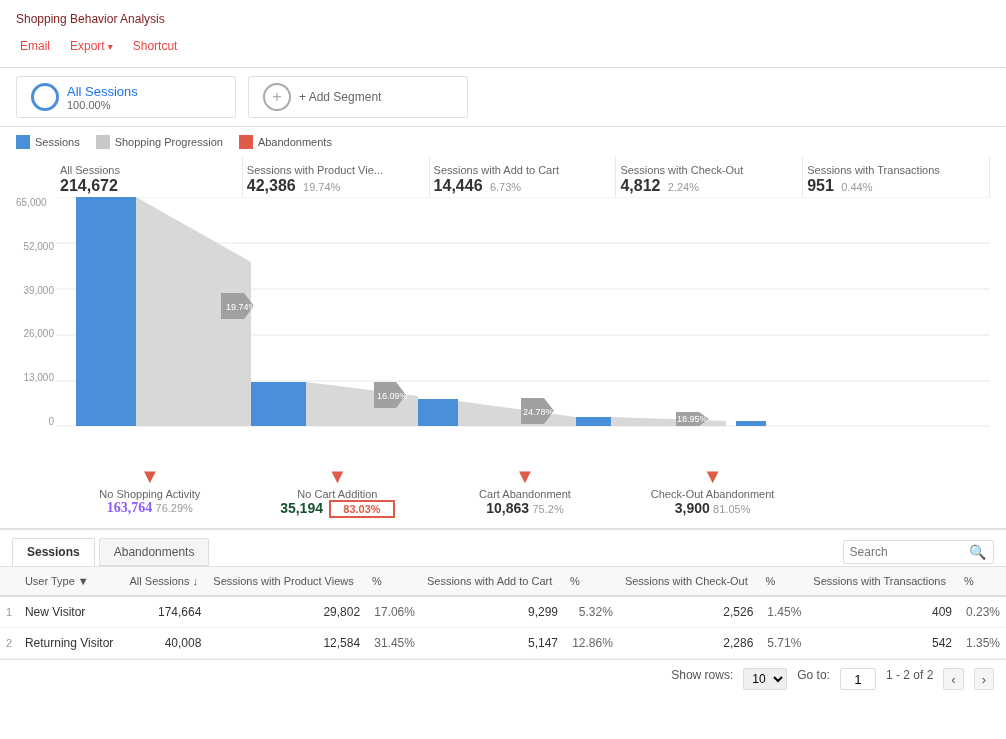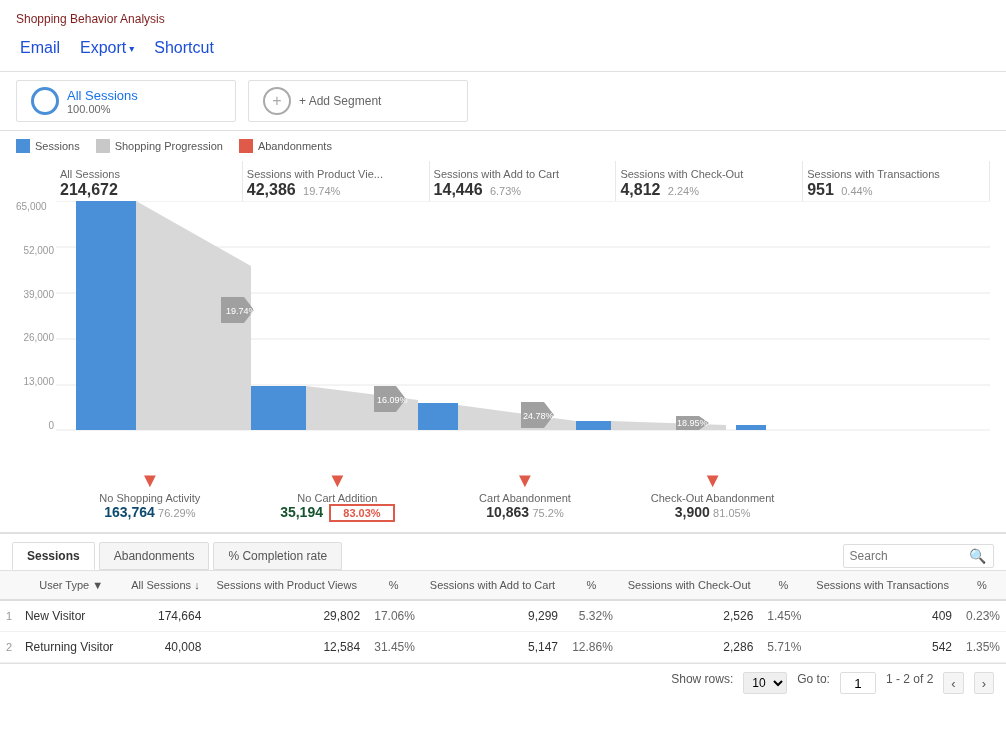--- a/index.html
+++ b/index.html
@@ -1,21 +1,21 @@
 <!DOCTYPE html>
 <html><head>
   <meta charset="utf-8">
   <style>
     * { box-sizing: border-box; margin: 0; padding: 0; }
     body { font-family: Arial, sans-serif; font-size: 12px; color: #333; background: #fff; width: 1006px; }
     
     .page-header { padding: 12px 16px 4px; }
     .page-header h1 { font-size: 12px; font-weight: normal; color: #7f1d1d; margin-bottom: 11px; }
     .toolbar { display: flex; gap: 12px; align-items: center; margin-bottom: 8px; }
-    .toolbar-btn { background: none; border: none; cursor: pointer; color: #1d4ed8; font-size: 16px; padding: 2px 4px; }
+    .toolbar-btn { background: none; border: none; cursor: pointer; color: #ef4444; font-size: 12px; padding: 2px 4px; }
     .export-btn { display: flex; align-items: center; gap: 3px; }
     .export-btn::after { content: '▾'; font-size: 10px; }
 
     .segments-bar { display: flex; gap: 12px; padding: 8px 16px; border-top: 1px solid #e0e0e0; border-bottom: 1px solid #e0e0e0; margin-bottom: 0; }
     .segment-pill { display: flex; align-items: center; gap: 8px; padding: 6px 14px; border: 1px solid #e0e0e0; border-radius: 2px; background: #fff; min-width: 220px; }
     .segment-circle { width: 28px; height: 28px; border-radius: 50%; border: 3px solid #4a90d9; background: transparent; }
     .segment-text .seg-name { font-size: 13px; color: #1a73e8; }
     .segment-text .seg-pct { font-size: 11px; color: #666; }
     .segment-add { display: flex; align-items: center; gap: 8px; padding: 6px 14px; border: 1px solid #e0e0e0; border-radius: 2px; background: #fff; min-width: 220px; cursor: pointer; color: #666; }
     .segment-add-circle { width: 28px; height: 28px; border-radius: 50%; border: 2px solid #aaa; background: transparent; display: flex; align-items: center; justify-content: center; color: #aaa; font-size: 16px; }
@@ -38,21 +38,21 @@
     .data-table-section { border-top: 2px solid #e0e0e0; padding: 0; }
     
     .table-tabs { display: flex; align-items: center; padding: 8px 12px 0; gap: 0; border-bottom: 1px solid #e0e0e0; }
     .tab-btn { padding: 6px 14px; border: 1px solid #ddd; background: #f5f5f5; cursor: pointer; font-size: 12px; color: #555; border-radius: 2px 2px 0 0; margin-right: 4px; }
     .tab-btn.active { background: #fff; border-bottom: 1px solid #fff; color: #333; font-weight: bold; }
     .search-box { margin-left: auto; display: flex; align-items: center; border: 1px solid #ddd; border-radius: 2px; padding: 3px 6px; }
     .search-input { border: none; outline: none; font-size: 12px; width: 120px; }
     .search-icon { color: #888; font-size: 14px; }
 
     table { width: 100%; border-collapse: collapse; font-size: 12px; }
-    th { background: #f8f8f8; border-bottom: 2px solid #ddd; padding: 8px 6px; text-align: center; font-weight: normal; color: #555; font-size: 11px; cursor: pointer; }
+    th { background: #f8f8f8; border-bottom: 2px solid #ddd; padding: 8px 6px; text-align: left; font-weight: normal; color: #555; font-size: 11px; cursor: pointer; }
     td { padding: 8px 6px; border-bottom: 1px solid #f0f0f0; color: #333; }
     .num { text-align: right; }
     .pct-col { text-align: right; color: #666; }
     .row-num { color: #999; font-size: 11px; }
 
     .table-footer { display: flex; justify-content: flex-end; padding: 8px 12px; border-top: 1px solid #e0e0e0; gap: 10px; font-size: 12px; color: #555; }
     .rows-select { border: 1px solid #ddd; padding: 2px 4px; font-size: 12px; border-radius: 2px; }
     .goto-input { border: 1px solid #ddd; padding: 2px 4px; width: 36px; text-align: center; border-radius: 2px; }
     .nav-btn { border: 1px solid #ddd; background: #f5f5f5; padding: 2px 7px; cursor: pointer; border-radius: 2px; font-size: 13px; color: #555; }
   </style>
@@ -179,21 +179,21 @@
       <text x="621" y="225" font-size="9" fill="white">18.95%</text>
     </svg>
   </div>
 
   <div style="display:flex; margin-left:40px; padding-top:4px;">
 
     <div style="flex:1; display:flex; flex-direction:column; align-items:center; padding:4px 2px;">
       <div style="color:#e05a4a; font-size:20px;">▼</div>
       <div style="font-size:11px; color:#666;">No Shopping Activity</div>
       <div>
-        <span style="font-size:14px; font-weight:bold; color:#0c4a6e;">163,764</span>
+        <span style="font-size:14px; font-weight:bold; color:#8b5cf6;font-family:Liberation Serif, serif;">163,764</span>
         <span style="font-size:11px; color:#999;"> 76.29%</span>
       </div>
     </div>
 
     <div style="flex:1; display:flex; flex-direction:column; align-items:center; padding:4px 2px;">
       <div style="color:#e05a4a; font-size:20px;">▼</div>
       <div style="font-size:11px; color:#666;">No Cart Addition</div>
       <div>
         <span style="font-size:14px; font-weight:bold; color:#14532d;text-align:center;">35,194</span>
         <span style="font-size:11px; color:#e05a4a; font-weight:bold; border: 2px solid #e05a4a; padding: 1px 12px; margin-left:3px;">83.03%</span>
@@ -221,21 +221,20 @@
     <div style="flex:1;"></div>
   </div>
 
 </div>
 
 <div class="data-table-section">
 
   <div class="table-tabs">
     <button class="tab-btn active">Sessions</button>
     <button class="tab-btn">Abandonments</button>
-    <button class="tab-btn">% Completion rate</button>
     <div class="search-box">
       <input type="text" class="search-input" placeholder="Search" style="">
       <span class="search-icon">🔍</span>
     </div>
   </div>
 
   <table>
     <thead>
       <tr>
         <th></th>

